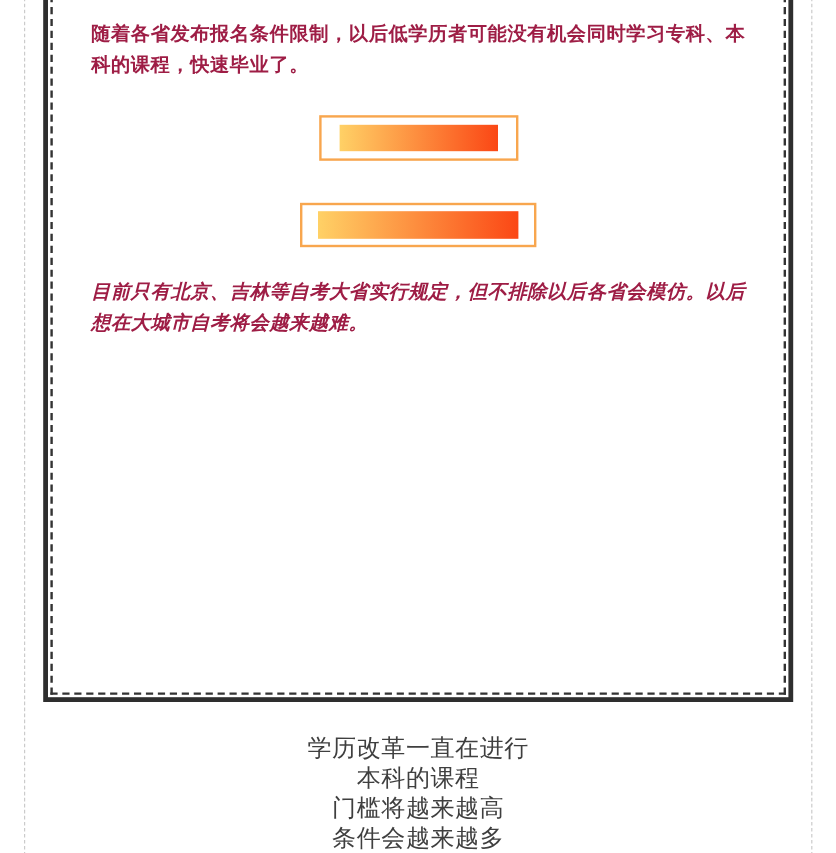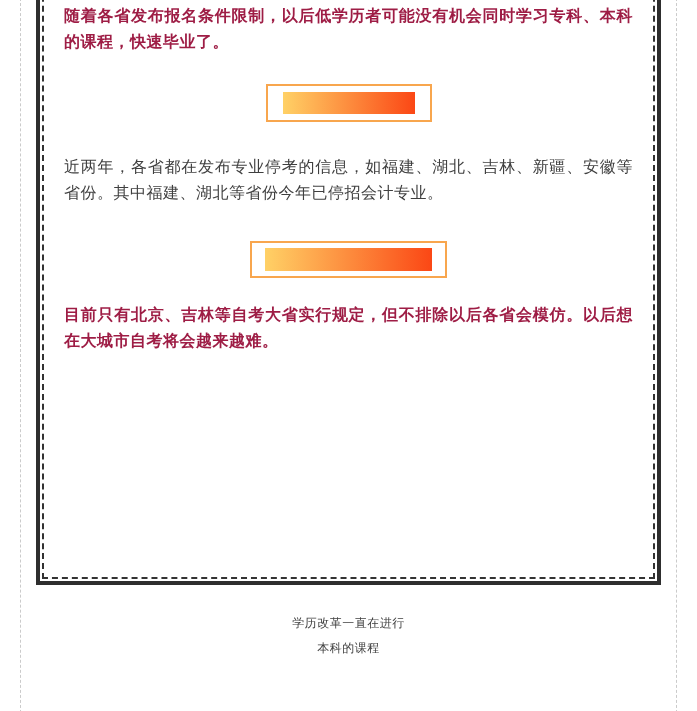--- a/index.html
+++ b/index.html
@@ -38,37 +38,37 @@
     pointer-events: none;
   }
 
   .content {
     position: absolute;
     inset: 0;
     padding: 39px 24px 0 24px;
   }
 
   .content p {
-    margin: 0;
+    margin: 12px;
     font-size: 16px;
     line-height: 26px;
     text-align: justify;
     letter-spacing: 0.5px;
   }
   .em-text {
     color: var(--emphasis-text, #9e1d45);
     font-weight: bold;
   }
   .body-text {
     color: var(--body-text, #3f3f3f);
   }
   .mt-p2 { margin-top: 32px !important; }
   .mt-p3 { margin-top: 22px !important; }
   .mt-p4 { margin-top: 33px !important; }
-  .mt-p5 { margin-top: 24px !important; }
+  .mt-p5 { margin-top: 24px !important; font-style: italic; }
 
   
   .divider {
     box-sizing: border-box;
     border: 2px solid var(--divider-border, #f8a64e);
     background: #ffffff;
   }
   .divider-1 {
     margin: 29px auto 0 auto;
     width: 166px; height: 38px;
@@ -88,50 +88,51 @@
 
   
   .footer {
     position: absolute;
     top: 611px;
     left: 0; right: 0;
     text-align: center;
   }
   .footer p {
     margin: 0;
-    font-size: 12px;
+    font-size: 20px;
     line-height: 25px;
     color: var(--body-text, #3f3f3f);
     letter-spacing: 0.5px;
   }
 </style>
 </head>
 <body>
 
 <div class="outer-frame"></div>
 
 <div class="content-box">
   <div class="inner-dashed"></div>
   <div class="content">
 
     <p class="em-text">随着各省发布报名条件限制，以后低学历者可能没有机会同时学习专科、本科的课程，快速毕业了。</p>
 
     <div class="divider divider-1">
       <div class="divider-bar"></div>
     </div>
 
-    <p class="body-text mt-p2">近两年，各省都在发布专业停考的信息，如福建、湖北、吉林、新疆、安徽等省份。其中福建、湖北等省份今年已停招会计专业。</p>
 
 
     <div class="divider divider-2">
       <div class="divider-bar"></div>
     </div>
 
 
     <p class="em-text mt-p5">目前只有北京、吉林等自考大省实行规定，但不排除以后各省会模仿。以后想在大城市自考将会越来越难。</p>
 
   </div>
 </div>
 
 <div class="footer">
   <p>学历改革一直在进行</p>
   <p>本科的课程</p>
+  <p>门槛将越来越高</p>
+  <p>条件会越来越多</p>
 </div>
 
 </body></html>

